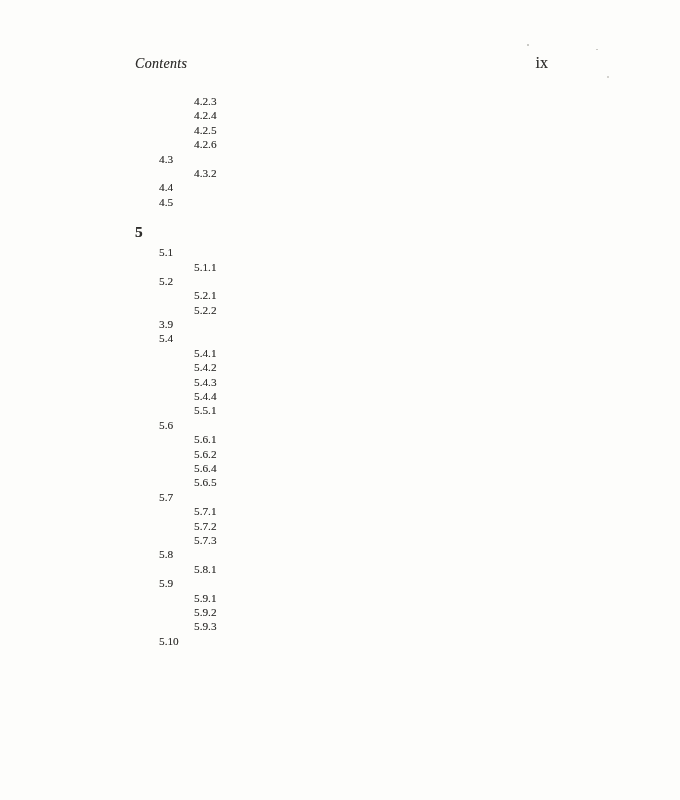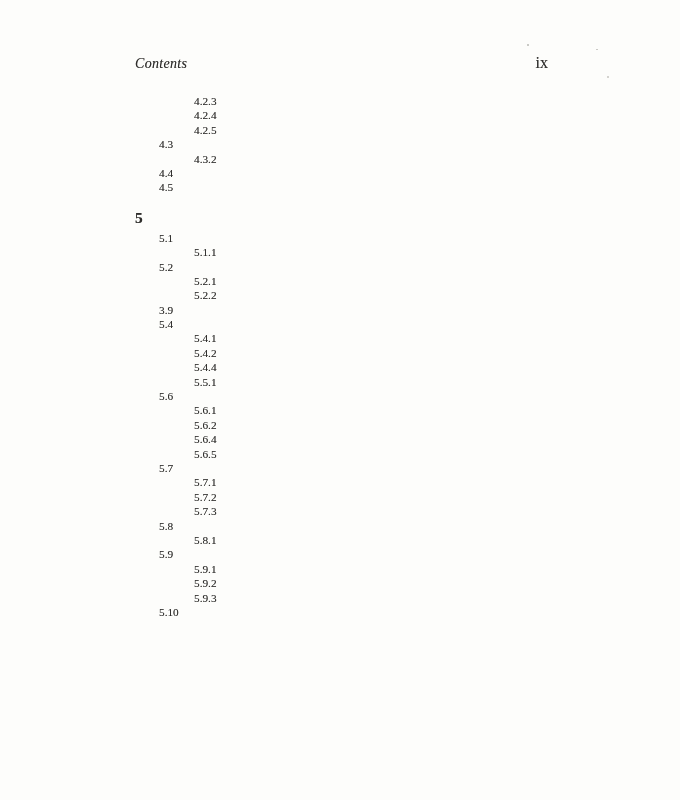--- a/index.html
+++ b/index.html
@@ -72,20 +72,25 @@
     <span class="title">Joins</span>
     <span class="page">107</span>
   </div>
 
   <div class="row lvl-subsection">
     <span class="num">4.2.5</span>
     <span class="title">Division</span>
     <span class="page">109</span>
   </div>
 
+  <div class="row lvl-subsection">
+    <span class="num">4.2.6</span>
+    <span class="title">More Examples of Algebra Queries</span>
+    <span class="page">110</span>
+  </div>
 
   <div class="row lvl-section">
     <span class="num">4.3</span>
     <span class="title">Relational Calculus</span>
     <span class="page">116</span>
   </div>
 
 
   <div class="row lvl-subsection">
     <span class="num">4.3.2</span>
@@ -158,20 +163,25 @@
     <span class="title">Introduction to Nested Queries</span>
     <span class="page">145</span>
   </div>
 
   <div class="row lvl-subsection">
     <span class="num">5.4.2</span>
     <span class="title">Correlated Nested Queries</span>
     <span class="page">147</span>
   </div>
 
+  <div class="row lvl-subsection">
+    <span class="num">5.4.3</span>
+    <span class="title">Set-Comparison Operators</span>
+    <span class="page">148</span>
+  </div>
 
   <div class="row lvl-subsection">
     <span class="num">5.4.4</span>
     <span class="title">More Examples of Nested Queries</span>
     <span class="page">149</span>
   </div>
 
 
   <div class="row lvl-subsection">
     <span class="num">5.5.1</span>

